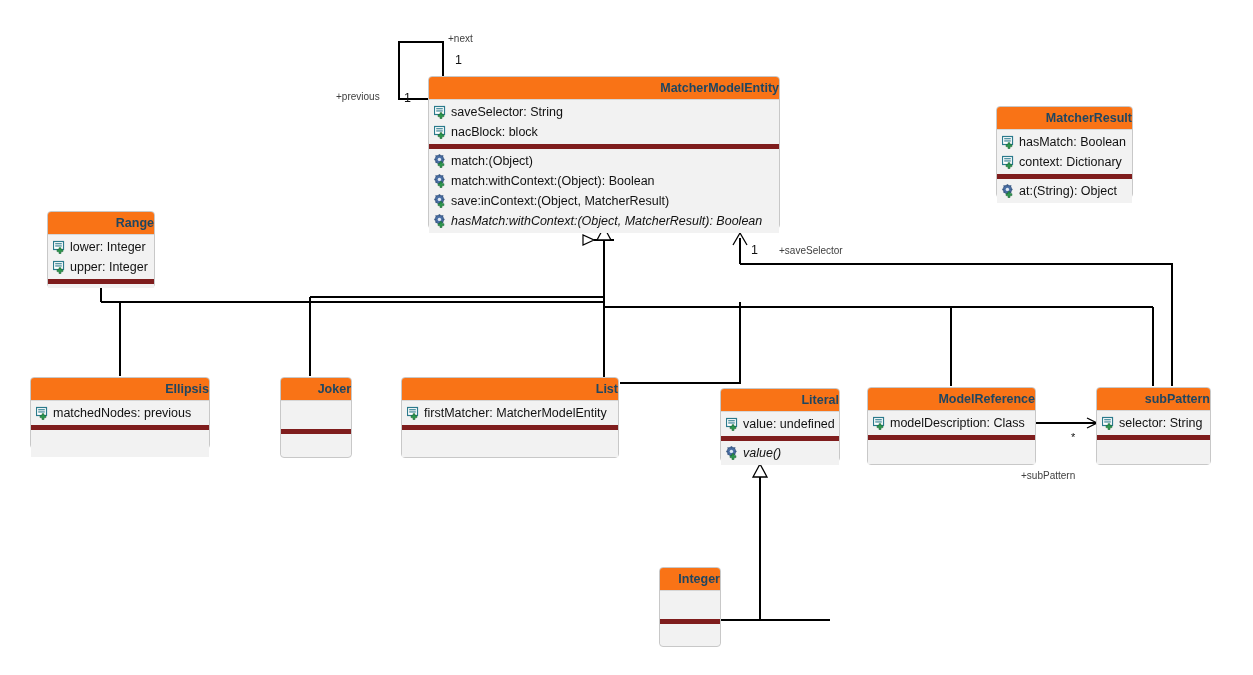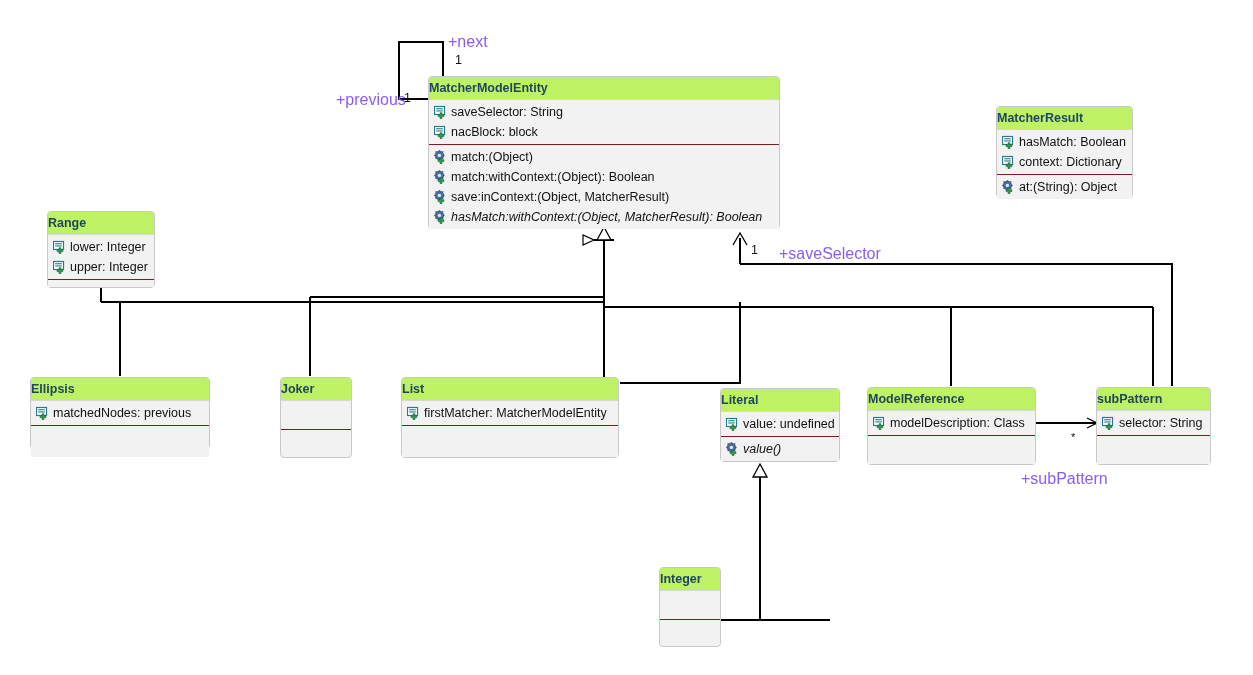--- a/index.html
+++ b/index.html
@@ -31,37 +31,37 @@
     border: 1px solid #c8c8c8;
     border-radius: 4px;
     background: #f2f2f2;
     box-shadow: 0 0 0 0 rgba(0,0,0,0);
     z-index: 5;
   }
   .uml-title {
     box-sizing: border-box;
     height: 23px;
     line-height: 22px;
-    text-align: left;
+    text-align: right;
     font-weight: bold;
     font-size: 12.5px;
     color: #1f4661;
-    background: #bef264;
+    background: #f97316;
     border-bottom: 1px solid #d6d6d6;
     border-radius: 3px 3px 0 0;
     white-space: nowrap;
     overflow: hidden;
   }
   .uml-compartment {
     box-sizing: border-box;
     padding: 2px 0 2px 0;
     background: #f2f2f2;
   }
   .uml-compartment + .uml-compartment {
-    border-top: 1px solid #7f1d1d;
+    border-top: 5px solid #7f1d1d;
   }
   .uml-row {
     display: flex;
     align-items: center;
     height: 20px;
     padding-left: 5px;
     font-size: 12.5px;
     color: #111111;
     white-space: nowrap;
   }
@@ -71,22 +71,22 @@
     flex: 0 0 auto;
     width: 14px;
     height: 14px;
     display: inline-block;
     position: relative;
   }
   .icon svg { display: block; }
   
   .edge-label {
     position: absolute;
-    font-size: 16px;
-    color: #8b5cf6;
+    font-size: 10px;
+    color: #404040;
     white-space: nowrap;
     z-index: 6;
   }
   .mult {
     position: absolute;
     font-size: 12.5px;
     color: #111111;
     white-space: nowrap;
     z-index: 6;
   }

